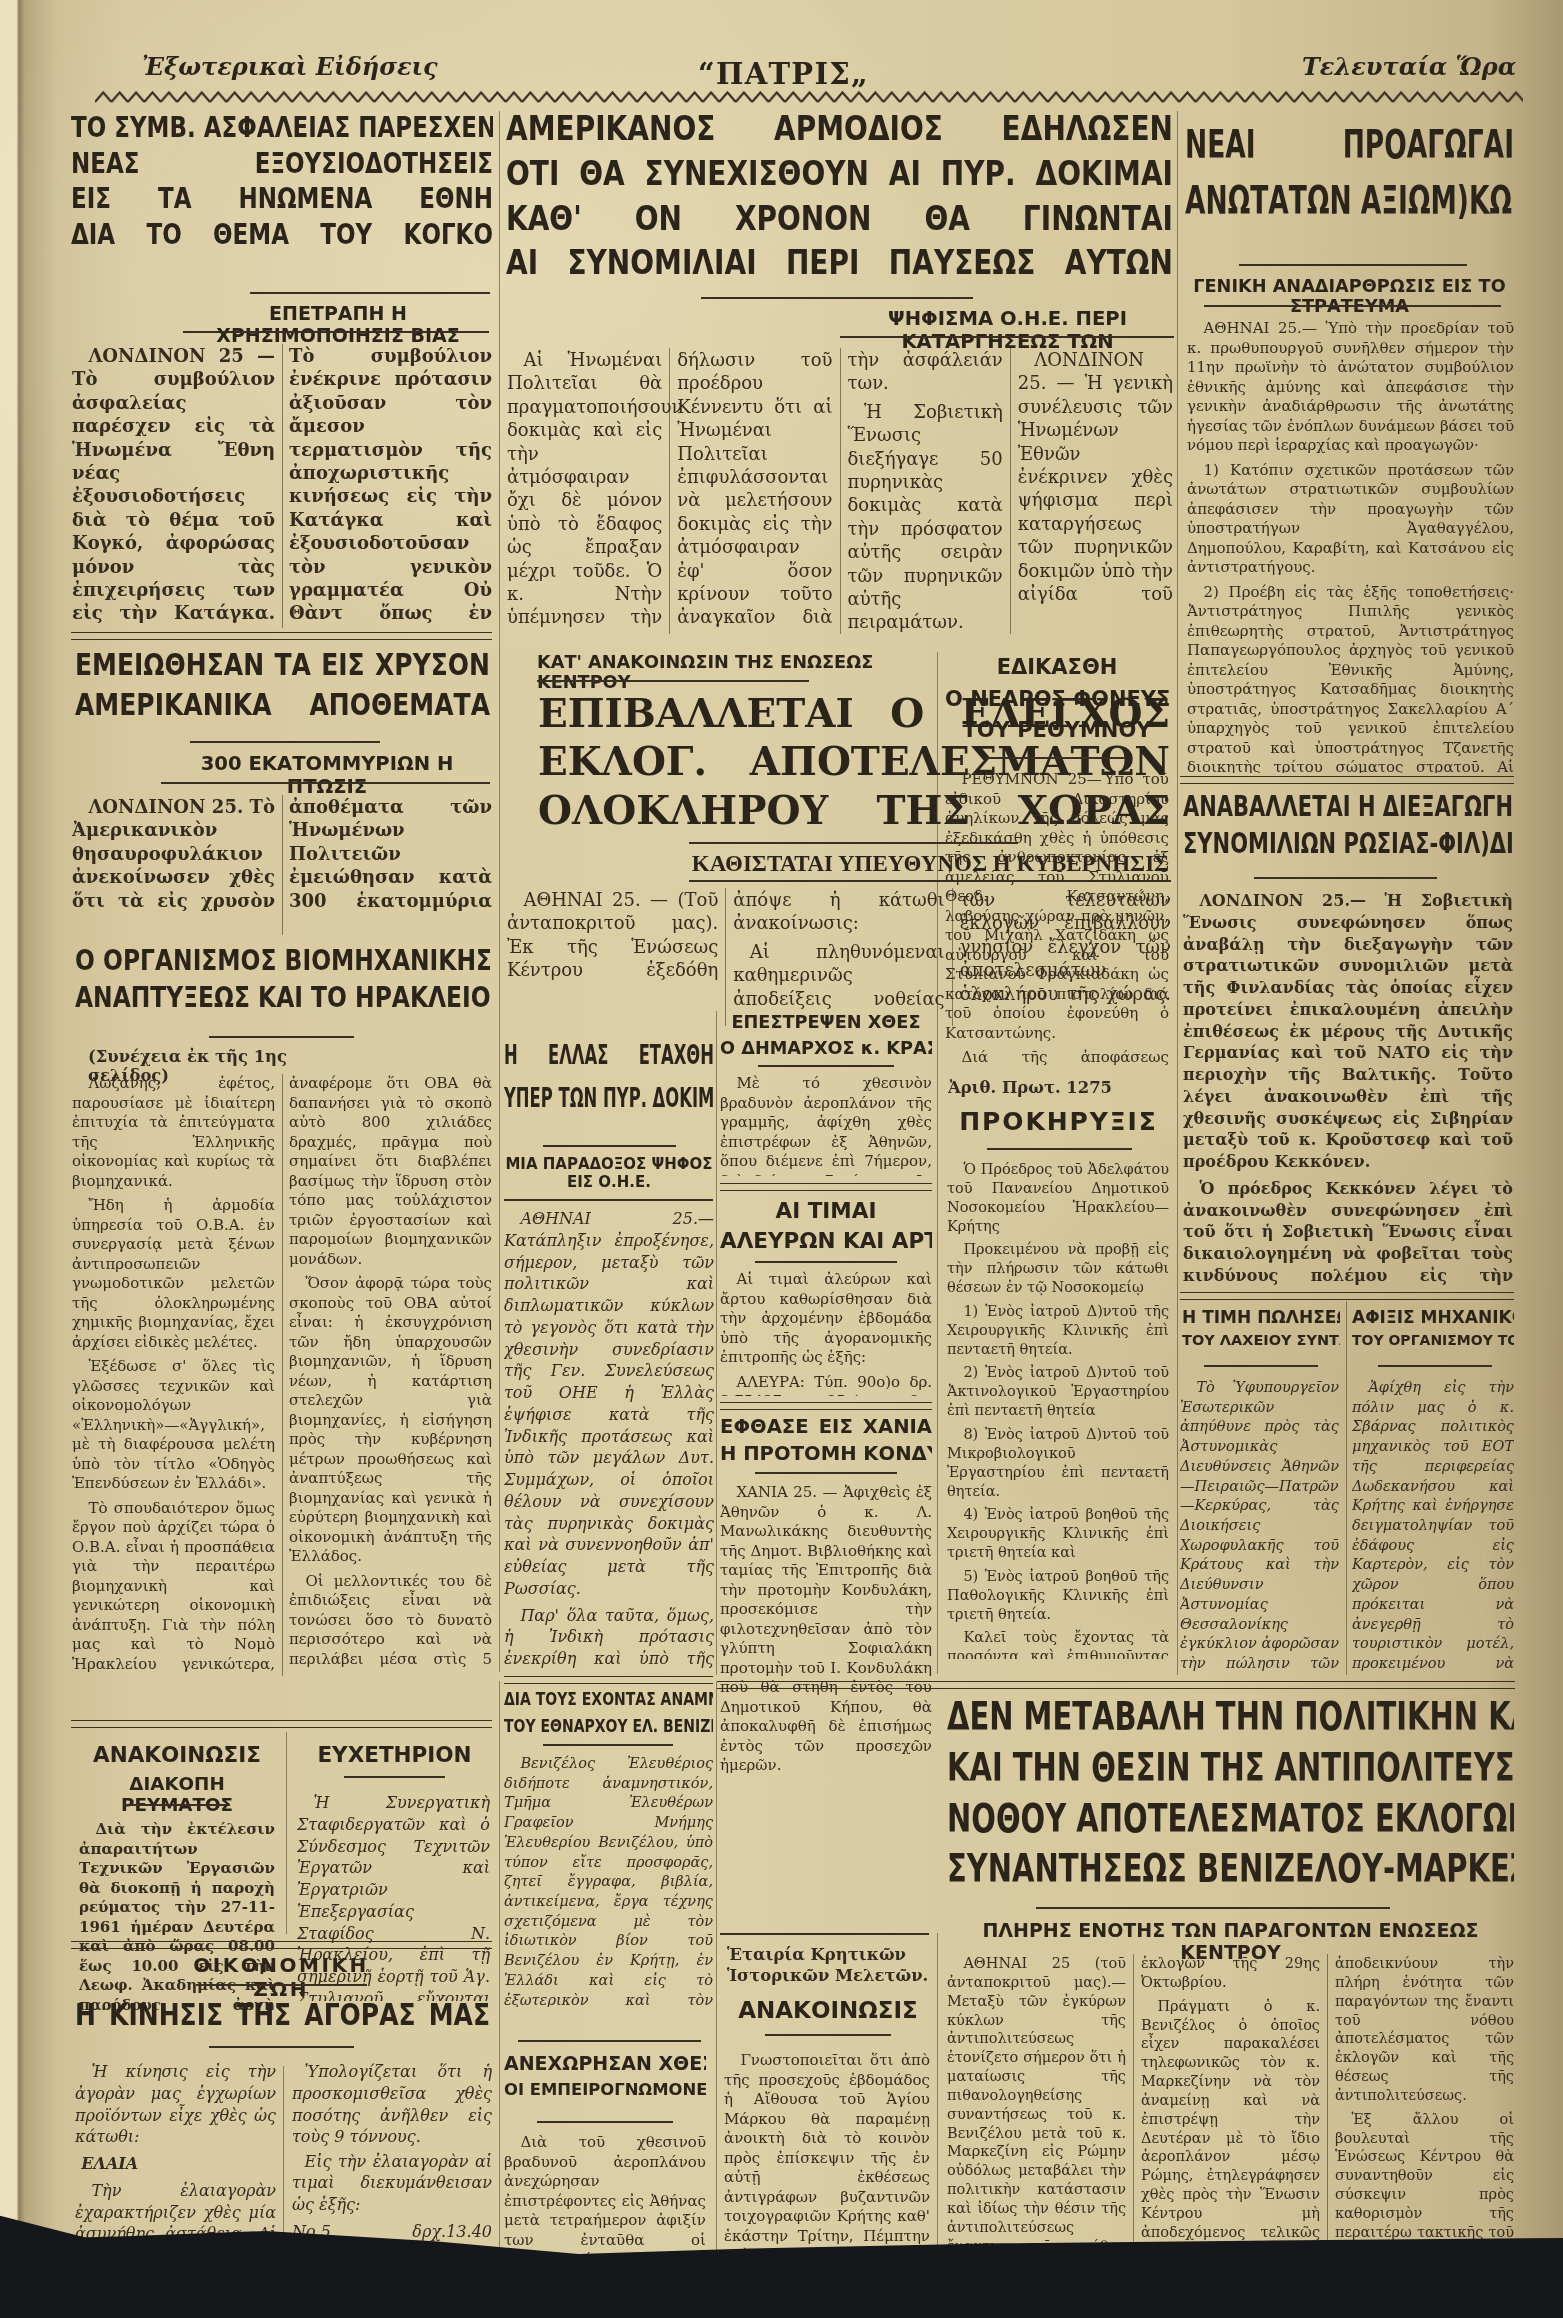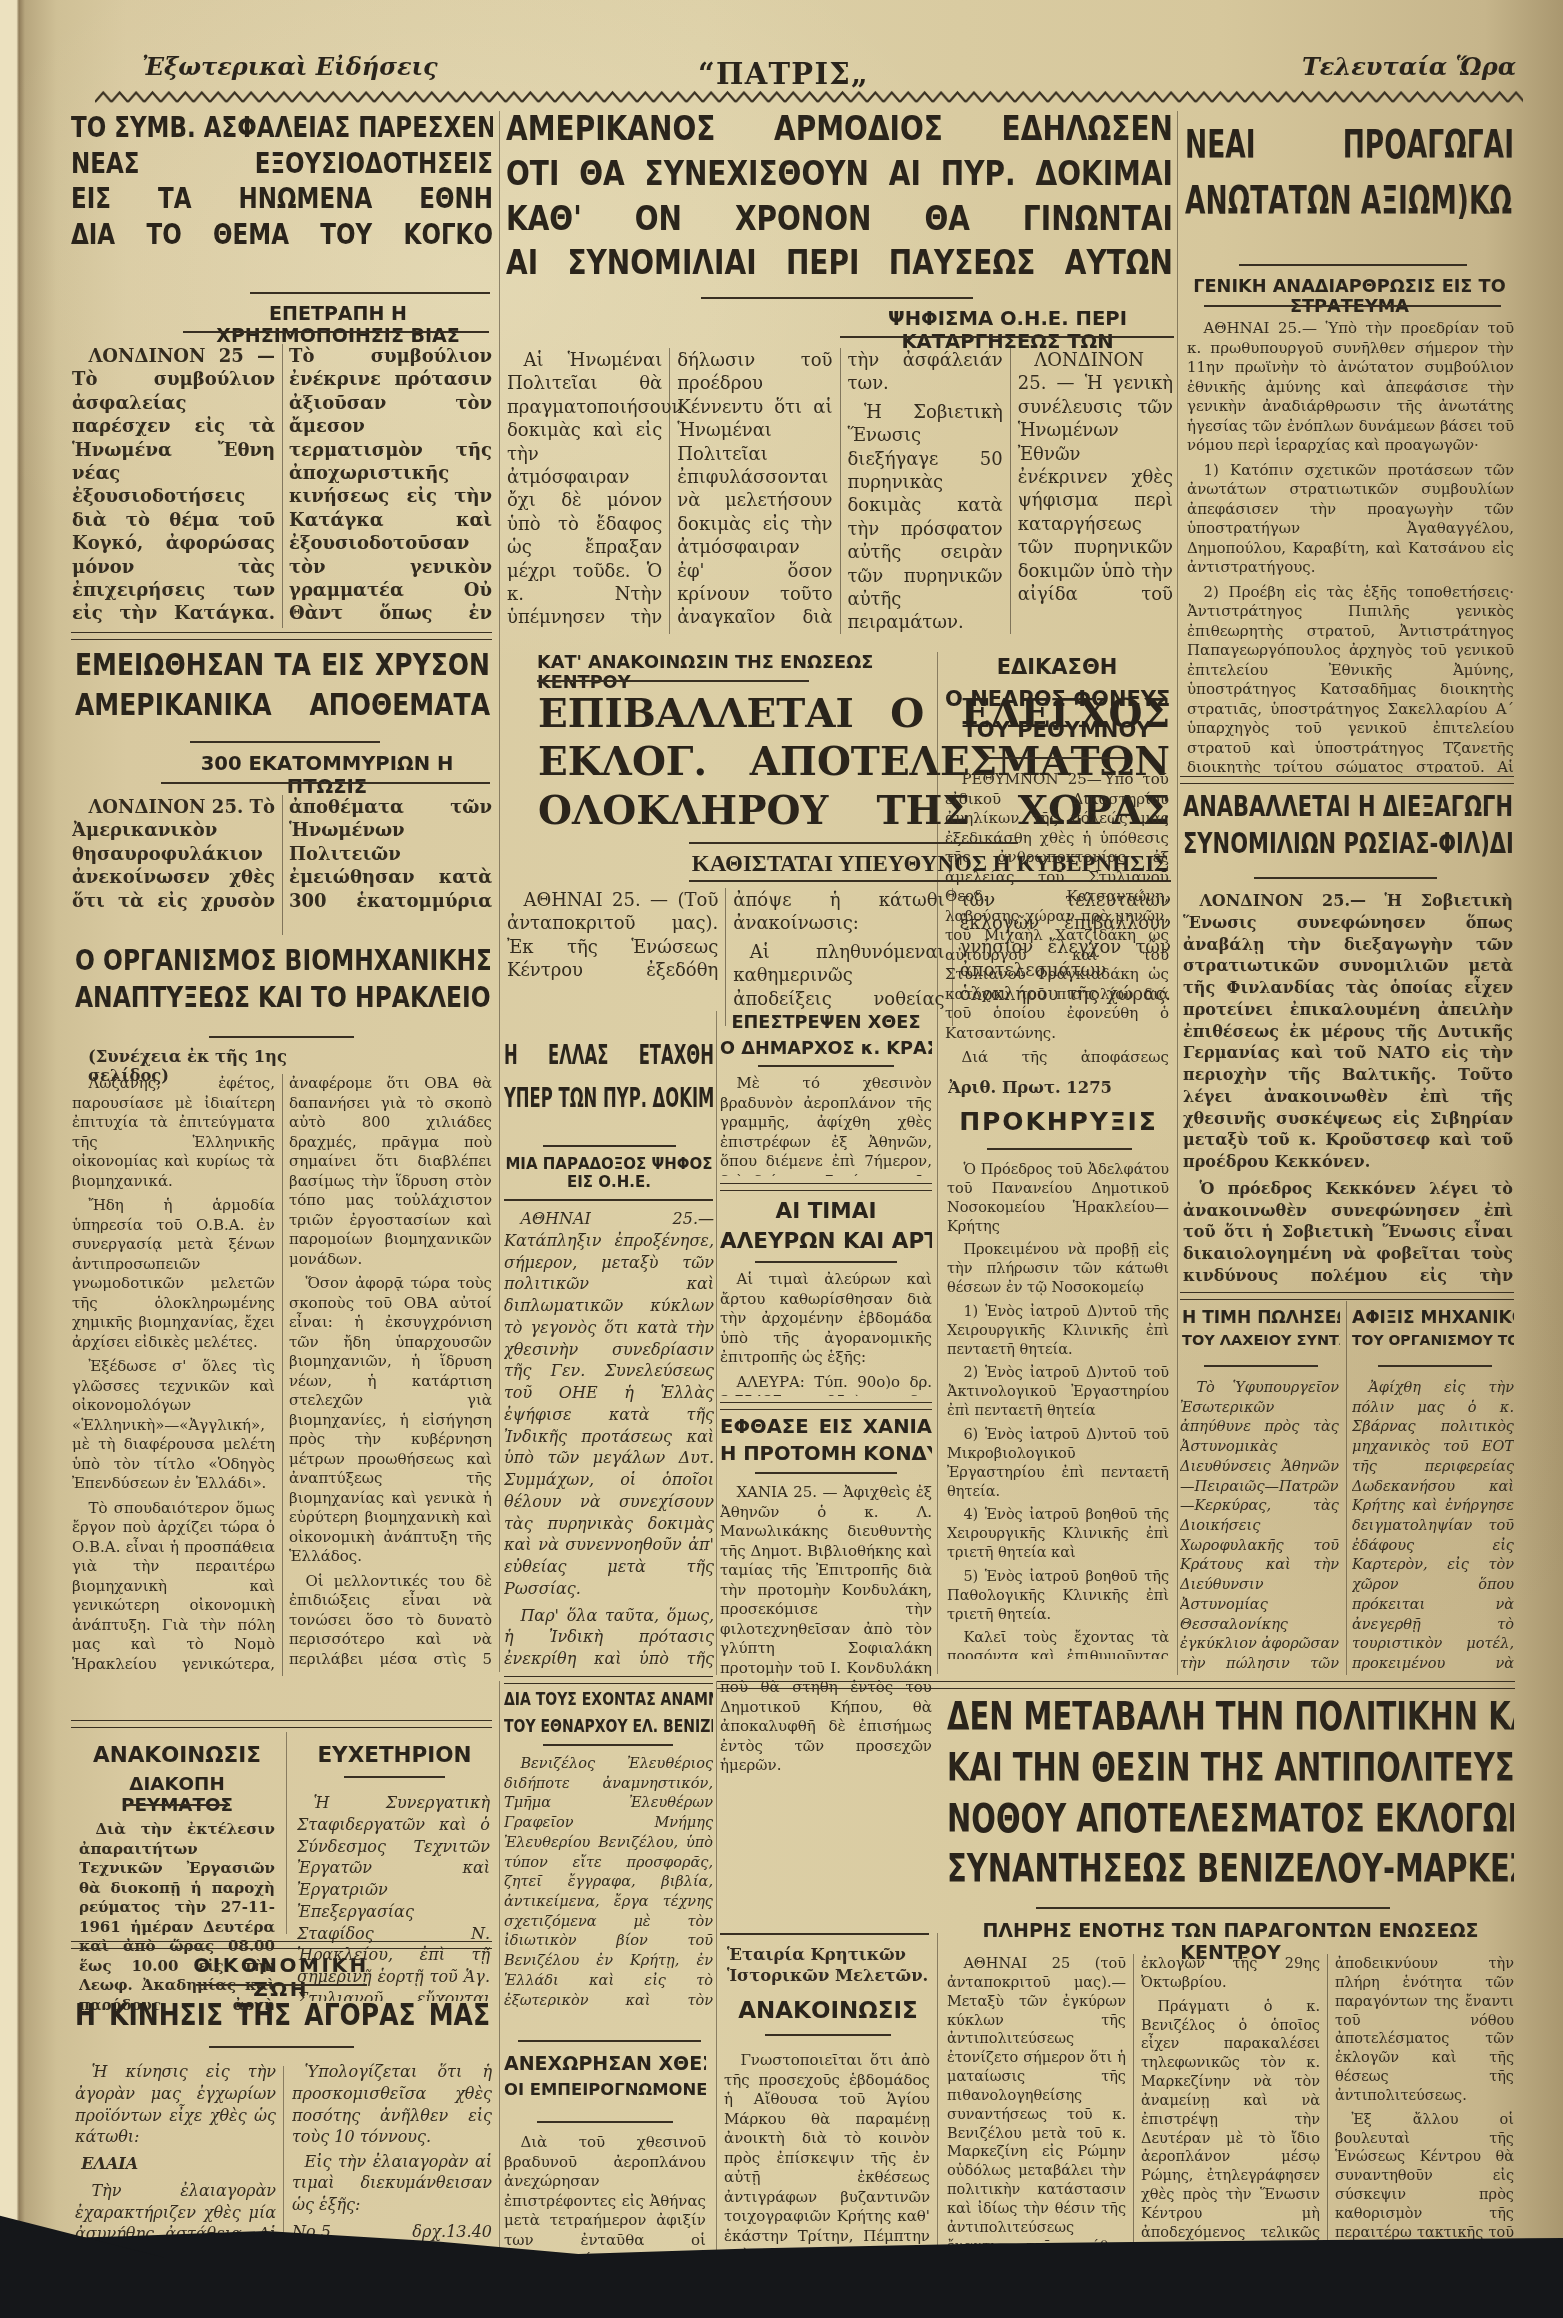--- a/index.html
+++ b/index.html
@@ -209,21 +209,21 @@
   </div>
 
   <div class="art" style="left:948px;top:1078px;width:221px;font-size:16.4px;font-weight:bold;">Ἀριθ. Πρωτ. 1275</div>
   <div class="art sub" style="left:948px;top:1107px;width:221px;font-size:25px;letter-spacing:1.9px;">ΠΡΟΚΗΡΥΞΙΣ</div>
   <div class="r1" style="left:987px;top:1148px;width:145px;"></div>
   <div class="art bd" style="left:947px;top:1160px;width:222px;height:499px;font-size:14.5px;">
     <p>Ὁ Πρόεδρος τοῦ Ἀδελφάτου τοῦ Πανανείου Δημοτικοῦ Νοσοκομείου Ἡρακλείου—Κρήτης</p>
     <p>Προκειμένου νὰ προβῇ εἰς τὴν πλήρωσιν τῶν κάτωθι θέσεων ἐν τῷ Νοσοκομείῳ</p>
     <p>1) Ἑνὸς ἰατροῦ Δ)ντοῦ τῆς Χειρουργικῆς Κλινικῆς ἐπὶ πενταετῆ θητεία.</p>
     <p>2) Ἑνὸς ἰατροῦ Δ)ντοῦ τοῦ Ἀκτινολογικοῦ Ἐργαστηρίου ἐπὶ πενταετῆ θητεία</p>
-    <p>6) Ἑνὸς ἰατροῦ Δ)ντοῦ τοῦ Μικροβιολογικοῦ Ἐργαστηρίου ἐπὶ πενταετῆ θητεία.</p>
+    <p>8) Ἑνὸς ἰατροῦ Δ)ντοῦ τοῦ Μικροβιολογικοῦ Ἐργαστηρίου ἐπὶ πενταετῆ θητεία.</p>
     <p>4) Ἑνὸς ἰατροῦ βοηθοῦ τῆς Χειρουργικῆς Κλινικῆς ἐπὶ τριετῆ θητεία καὶ</p>
     <p>5) Ἑνὸς ἰατροῦ βοηθοῦ τῆς Παθολογικῆς Κλινικῆς ἐπὶ τριετῆ θητεία.</p>
     <p>Καλεῖ τοὺς ἔχοντας τὰ προσόντα καὶ ἐπιθυμοῦντας νὰ διορισθῶσιν ὅπως ὑποβάλωσιν ἐντὸς μηνὸς ἀπὸ τῆς τελευταίας δημοσιεύσεως τῆς παρούσης αἴτησιν μετὰ τῶν νομίμων δικαιολογητικῶν ὡς καὶ τῶν προβλεπομένων ὑπὸ τοῦ Β. Δ)τος τῆς 24)31—10—1956.</p>
 
   </div>
 
   <div class="r2" style="left:1180px;top:1292px;width:334px;"></div>
   <div class="art hl" style="left:1182px;top:1305px;width:158px;">
     <div class="ln c" style="font-size:17px;line-height:1.45;">Η ΤΙΜΗ ΠΩΛΗΣΕΩΣ</div>
     <div class="ln c" style="font-size:14.5px;line-height:1.5;">ΤΟΥ ΛΑΧΕΙΟΥ ΣΥΝΤΑΚΤΩΝ</div>
@@ -277,21 +277,21 @@
   <div class="r1" style="left:209px;top:2046px;width:145px;"></div>
   <div class="art bd old ital" style="left:75px;top:2061px;width:201px;height:209px;">
     <p>Ἡ κίνησις εἰς τὴν ἀγορὰν μας ἐγχωρίων προϊόντων εἶχε χθὲς ὡς κάτωθι:</p>
     <p style="text-indent:6.3px;font-weight:bold;">ΕΛΑΙΑ</p>
     <p>Τὴν ἐλαιαγορὰν ἐχαρακτήριζεν χθὲς μία ἀσυνήθης ἀστάθεια. Αἱ τιμαὶ ἐναλλάσσονται ἀνὰ πᾶσαν στιγμὴν ὥστε δὲν ἀποτελεῖ ἀνακρίβειαν ἐὰν εἴπωμεν ὅτι ἡ χθεσινὴ ἡμέρα ἦτο, «ἡμέρα συγχύσεως τιμῶν».</p>
 
   </div>
   <div class="vr" style="left:283px;top:2066px;height:202px;"></div>
   <div class="art" style="left:292px;top:2061px;width:200px;height:209px;">
     <div class="bd old ital" style="width:100%;">
-      <p style="margin:0 0 2.5px;text-indent:12.6px;">Ὑπολογίζεται ὅτι ἡ προσκομισθεῖσα χθὲς ποσότης ἀνῆλθεν εἰς τοὺς 10 τόννους.</p>
+      <p style="margin:0 0 2.5px;text-indent:12.6px;">Ὑπολογίζεται ὅτι ἡ προσκομισθεῖσα χθὲς ποσότης ἀνῆλθεν εἰς τοὺς 9 τόννους.</p>
       <p style="margin:0 0 3.8px;text-indent:12.6px;">Εἰς τὴν ἐλαιαγορὰν αἱ τιμαὶ διεκυμάνθεισαν ὡς ἑξῆς:</p>
     </div>
     <div class="mrow">
         <span>Νο 5 λαμπάντε</span>
         <span class="u">δρχ.</span>
         <span>13.40</span>
       </div>
     <div class="mrow">
         <span>Νο 5 γυαλιὰ</span>
         <span class="u">»</span>

